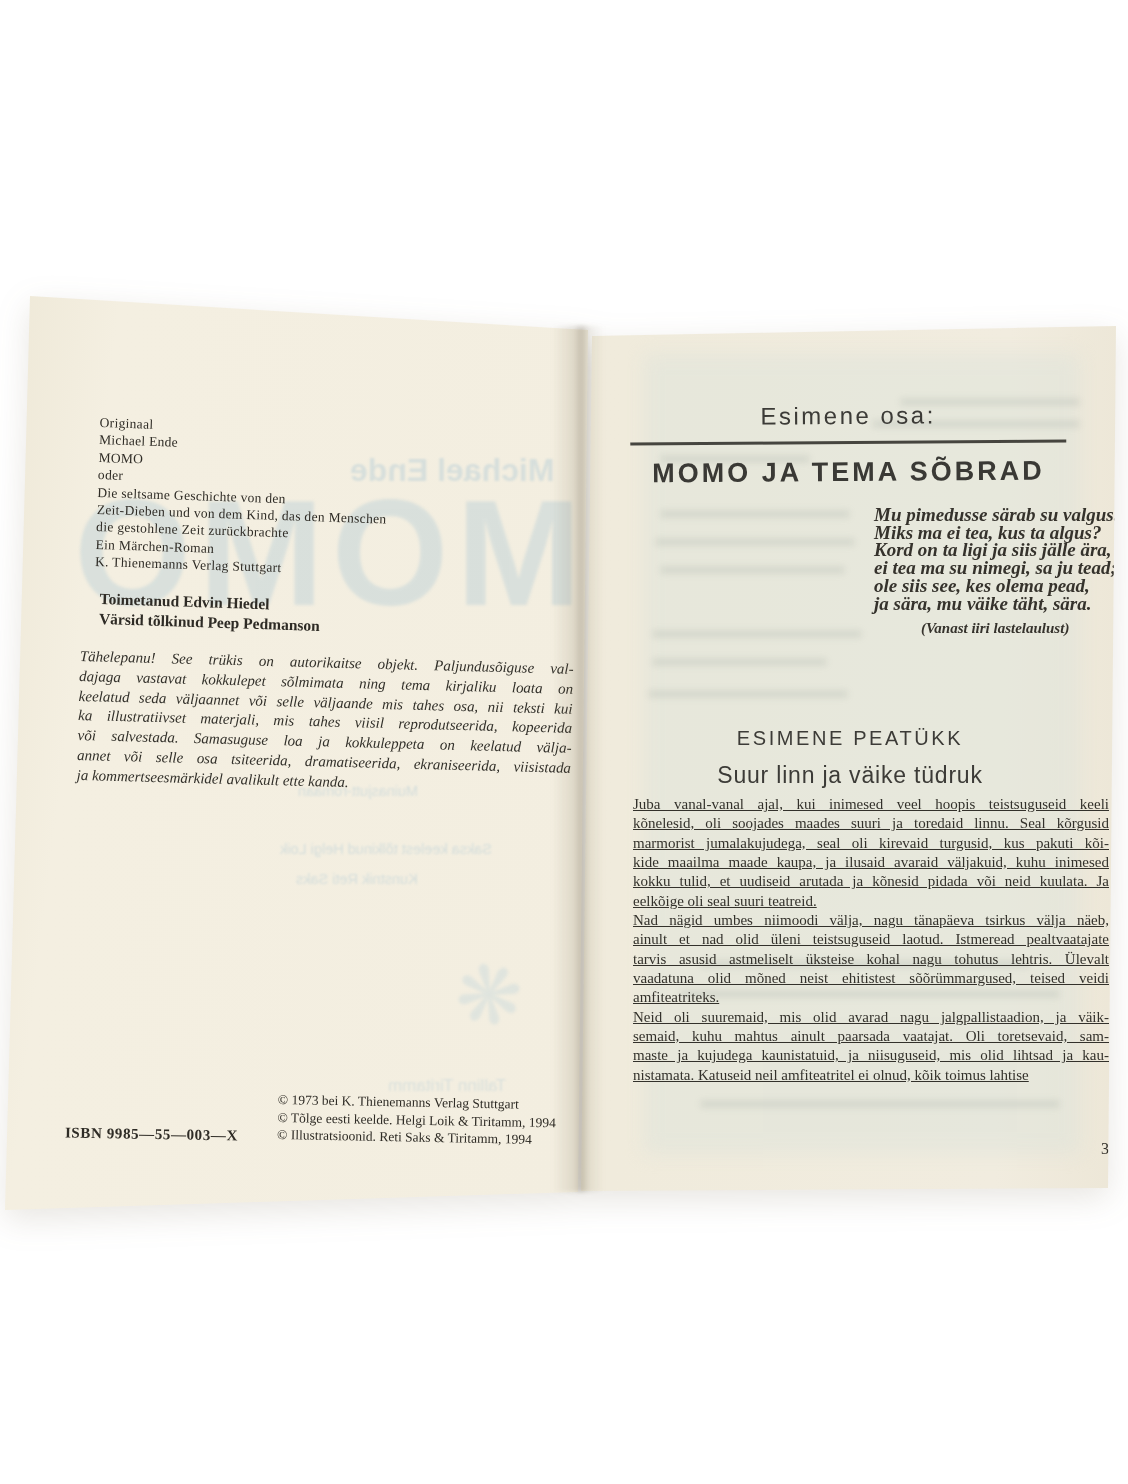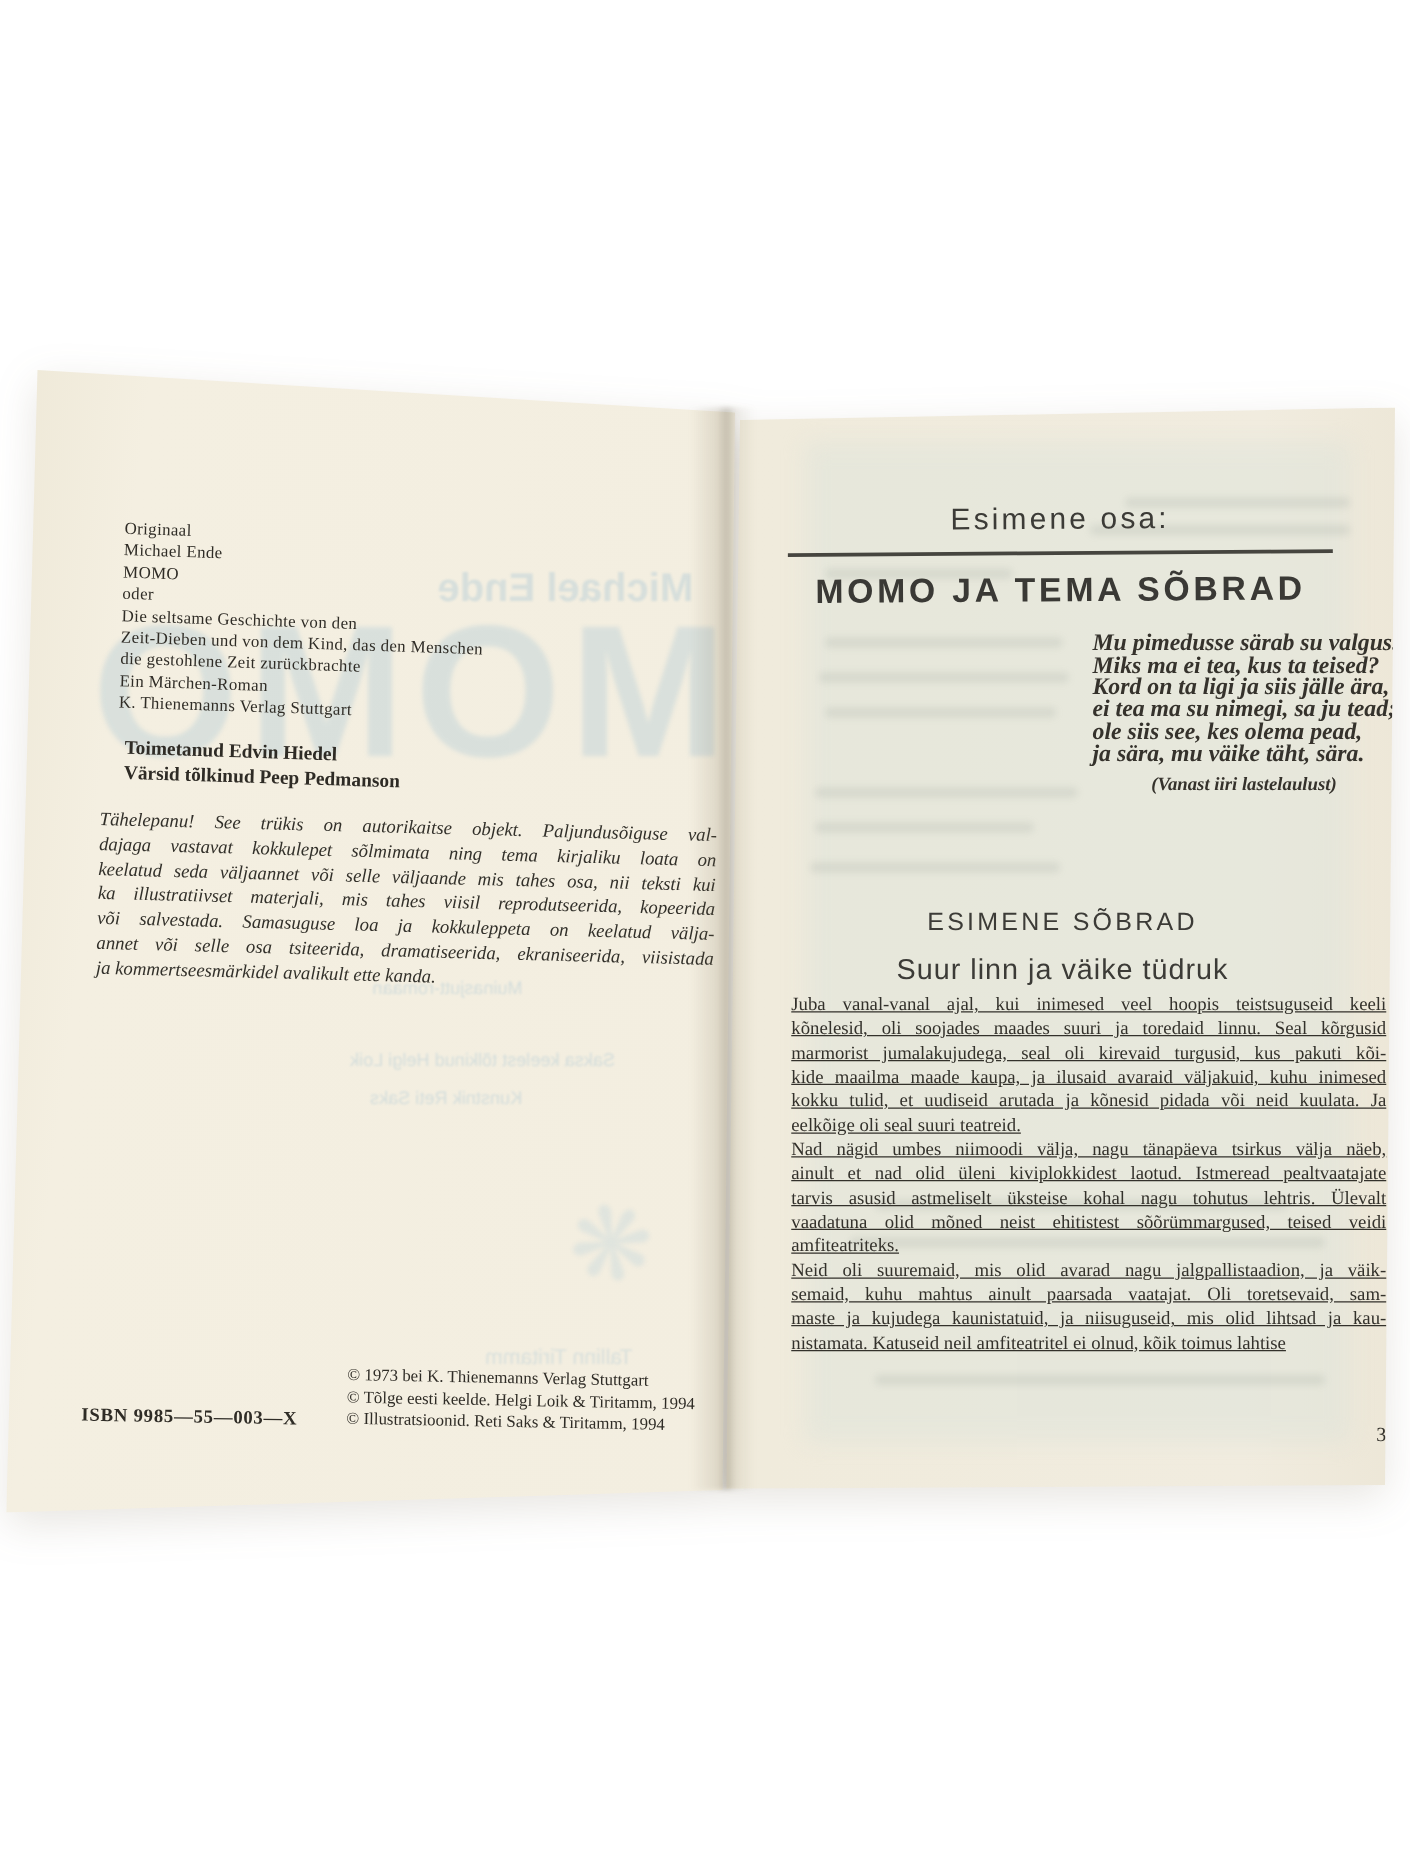--- a/index.html
+++ b/index.html
@@ -126,43 +126,43 @@
       <div class="stripe" style="left:700px;top:1100px;width:360px"></div>
 
       <div class="txt hdr">
         <div class="part-label">Esimene osa:</div>
         <div class="hdr-rule"></div>
         <div class="part-title">MOMO JA TEMA SÕBRAD</div>
       </div>
 
       <div class="txt blk-epi nowrap">
           <div class="epline">Mu pimedusse särab su valgus.</div>
-          <div class="epline">Miks ma ei tea, kus ta teised?</div>
+          <div class="epline">Miks ma ei tea, kus ta algus?</div>
           <div class="epline">Kord on ta ligi ja siis jälle ära,</div>
           <div class="epline">ei tea ma su nimegi, sa ju tead;</div>
           <div class="epline">ole siis see, kes olema pead,</div>
           <div class="epline last">ja sära, mu väike täht, sära.</div>
         </div>
       <div class="txt blk-epi-src nowrap">(Vanast iiri lastelaulust)</div>
 
-      <div class="txt chap-head">ESIMENE SÕBRAD</div>
+      <div class="txt chap-head">ESIMENE PEATÜKK</div>
       <div class="txt chap-sub">Suur linn ja väike tüdruk</div>
 
       <div class="txt blk-body">
         <div>
             <div class="jline">Juba vanal-vanal ajal, kui inimesed veel hoopis teistsuguseid keeli</div>
             <div class="jline">kõnelesid, oli soojades maades suuri ja toredaid linnu. Seal kõrgusid</div>
             <div class="jline">marmorist jumalakujudega, seal oli kirevaid turgusid, kus pakuti kõi-</div>
             <div class="jline">kide maailma maade kaupa, ja ilusaid avaraid väljakuid, kuhu inimesed</div>
             <div class="jline">kokku tulid, et uudiseid arutada ja kõnesid pidada või neid kuulata. Ja</div>
             <div class="jline last">eelkõige oli seal suuri teatreid.</div>
           </div>
         <div>
             <div class="jline">Nad nägid umbes niimoodi välja, nagu tänapäeva tsirkus välja näeb,</div>
-            <div class="jline">ainult et nad olid üleni kiviplokkidest laotud. Istmeread pealtvaatajate</div>
+            <div class="jline">ainult et nad olid üleni teistsuguseid laotud. Istmeread pealtvaatajate</div>
             <div class="jline">tarvis asusid astmeliselt üksteise kohal nagu tohutus lehtris. Ülevalt</div>
             <div class="jline">vaadatuna olid mõned neist ehitistest sõõrümmargused, teised veidi</div>
             <div class="jline last">amfiteatriteks.</div>
           </div>
         <div>
             <div class="jline">Neid oli suuremaid, mis olid avarad nagu jalgpallistaadion, ja väik-</div>
             <div class="jline">semaid, kuhu mahtus ainult paarsada vaatajat. Oli toretsevaid, sam-</div>
             <div class="jline">maste ja kujudega kaunistatuid, ja niisuguseid, mis olid lihtsad ja kau-</div>
             <div class="jline last">nistamata. Katuseid neil amfiteatritel ei olnud, kõik toimus lahtise</div>
           </div>

